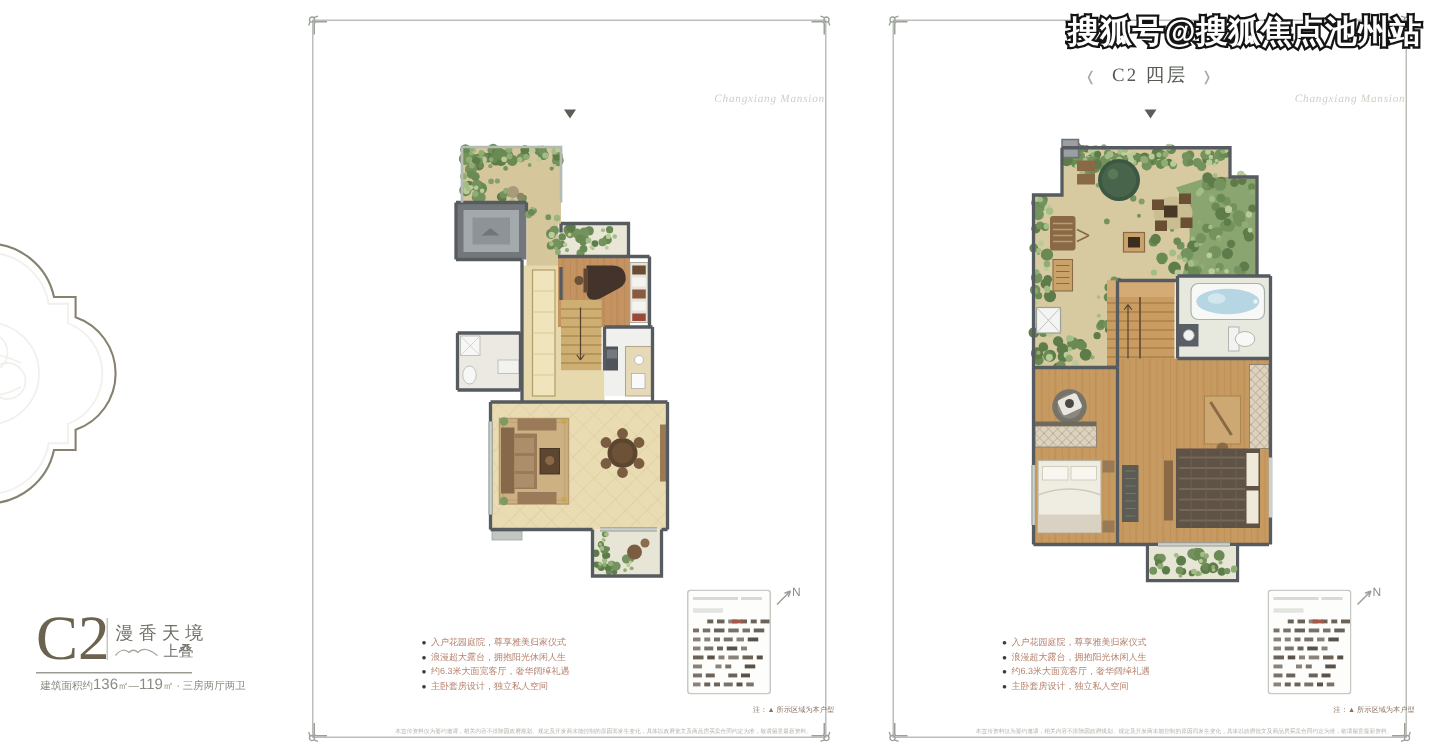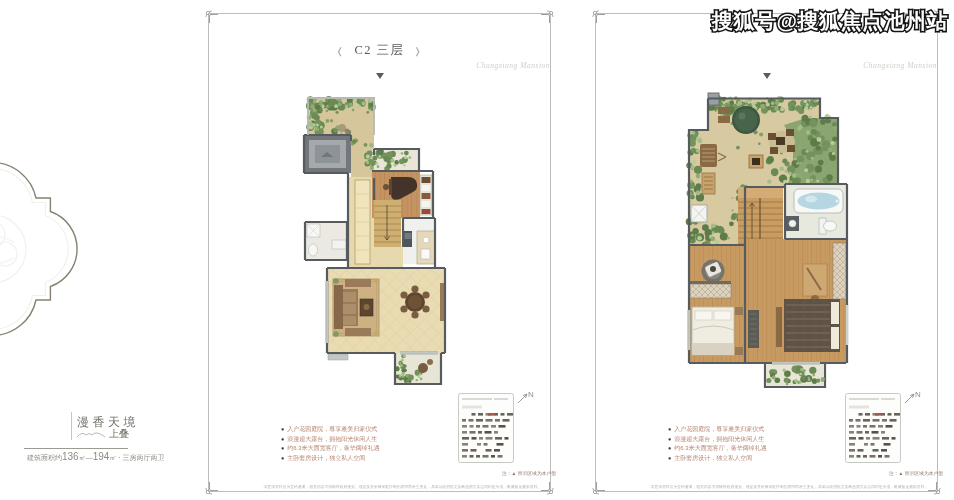--- a/index.html
+++ b/index.html
@@ -65,21 +65,20 @@
       </svg>
     </div>
     <div class="corner" style="left:-4px;bottom:-4px;">
       <svg width="14" height="14" viewBox="0 0 14 14" style="display:block;transform:rotate(270deg)">
         <path d="M13,4.5 H6 Q4.5,4.5 4.5,6 V13" fill="none" stroke="#9ba19a" stroke-width="1"></path>
         <circle cx="3" cy="3" r="1.7" fill="none" stroke="#9ba19a" stroke-width="0.9"></circle>
         <path d="M4.2,1.8 L7,0.8 M1.8,4.2 L0.8,7" fill="none" stroke="#9ba19a" stroke-width="0.9"></path>
       </svg>
     </div>
 
-  <div class="ptitle"><span class="tdeco">❬</span>&nbsp;&nbsp;C2 三层&nbsp;&nbsp;<span class="tdeco">❭</span></div>
 
   <div class="pscript">Changxiang Mansion</div>
 
   <div class="ptri"></div>
 
   <div class="bullets" style="left:72px;">
     <div><span class="b">●</span>入户花园庭院，尊享雅美归家仪式</div>
     <div><span class="b">●</span>浪漫超大露台，拥抱阳光休闲人生</div>
     <div><span class="b">●</span>约6.3米大面宽客厅，奢华阔绰礼遇</div>
     <div><span class="b">●</span>主卧套房设计，独立私人空间</div>
@@ -169,20 +168,21 @@
       </svg>
     </div>
     <div class="corner" style="left:-4px;bottom:-4px;">
       <svg width="14" height="14" viewBox="0 0 14 14" style="display:block;transform:rotate(270deg)">
         <path d="M13,4.5 H6 Q4.5,4.5 4.5,6 V13" fill="none" stroke="#9ba19a" stroke-width="1"></path>
         <circle cx="3" cy="3" r="1.7" fill="none" stroke="#9ba19a" stroke-width="0.9"></circle>
         <path d="M4.2,1.8 L7,0.8 M1.8,4.2 L0.8,7" fill="none" stroke="#9ba19a" stroke-width="0.9"></path>
       </svg>
     </div>
 
+  <div class="ptitle"><span class="tdeco">❬</span>&nbsp;&nbsp;C2 四层&nbsp;&nbsp;<span class="tdeco">❭</span></div>
 
   <div class="pscript">Changxiang Mansion</div>
 
   <div class="ptri"></div>
 
   <div class="bullets" style="left:72px;">
     <div><span class="b">●</span>入户花园庭院，尊享雅美归家仪式</div>
     <div><span class="b">●</span>浪漫超大露台，拥抱阳光休闲人生</div>
     <div><span class="b">●</span>约6.3米大面宽客厅，奢华阔绰礼遇</div>
     <div><span class="b">●</span>主卧套房设计，独立私人空间</div>
@@ -1023,27 +1023,28 @@
       <path d="M100,276.8 H148 M100,279 H148"></path>
     </g>
   </svg>
 
 <svg style="position:absolute;left:710px;top:4px;" width="246" height="34" viewBox="0 0 246 34">
   <text x="2" y="24" font-family="Liberation Sans" font-size="21" font-weight="bold" fill="#ffffff" stroke="#141414" stroke-width="3.1" paint-order="stroke" letter-spacing="0.5">搜狐号@搜狐焦点池州站</text>
 </svg>
 
 <div id="brand" style="position:absolute;left:24px;top:405px;width:160px;height:60px;">
 
+  <div style="position:absolute;left:0px;top:1px;font-family:'Liberation Serif',serif;font-size:42px;line-height:40px;color:#6b6350;">C2</div>
 
   <div style="position:absolute;left:47px;top:7px;width:1px;height:28px;background:#c6c6be;"></div>
 
   <div style="position:absolute;left:53px;top:9px;font-size:12px;letter-spacing:3.5px;color:#6e7268;">漫香天境</div>
 
   <svg style="position:absolute;left:52px;top:24px;" width="30" height="10" viewBox="0 0 30 10">
     <path d="M1,8 Q6,2 10,6 Q13,3 16,6 Q20,1 29,8" fill="none" stroke="#a5a59b" stroke-width="0.8"></path>
   </svg>
 
   <div style="position:absolute;left:85px;top:22px;font-size:10px;color:#6e7268;">上叠</div>
 
   <div style="position:absolute;left:0px;top:43px;width:104px;height:1px;background:#9b9b93;"></div>
 
-  <div style="position:absolute;left:3px;top:46px;font-size:7px;color:#8b8b83;white-space:nowrap;">建筑面积约<span style="font-size:10px;">136</span>㎡—<span style="font-size:10px;">194</span>㎡ · 三房两厅两卫</div>
+  <div style="position:absolute;left:3px;top:46px;font-size:7px;color:#8b8b83;white-space:nowrap;">建筑面积约<span style="font-size:10px;">136</span>㎡—<span style="font-size:10px;">119</span>㎡ · 三房两厅两卫</div>
 </div>
 
 </body></html>

